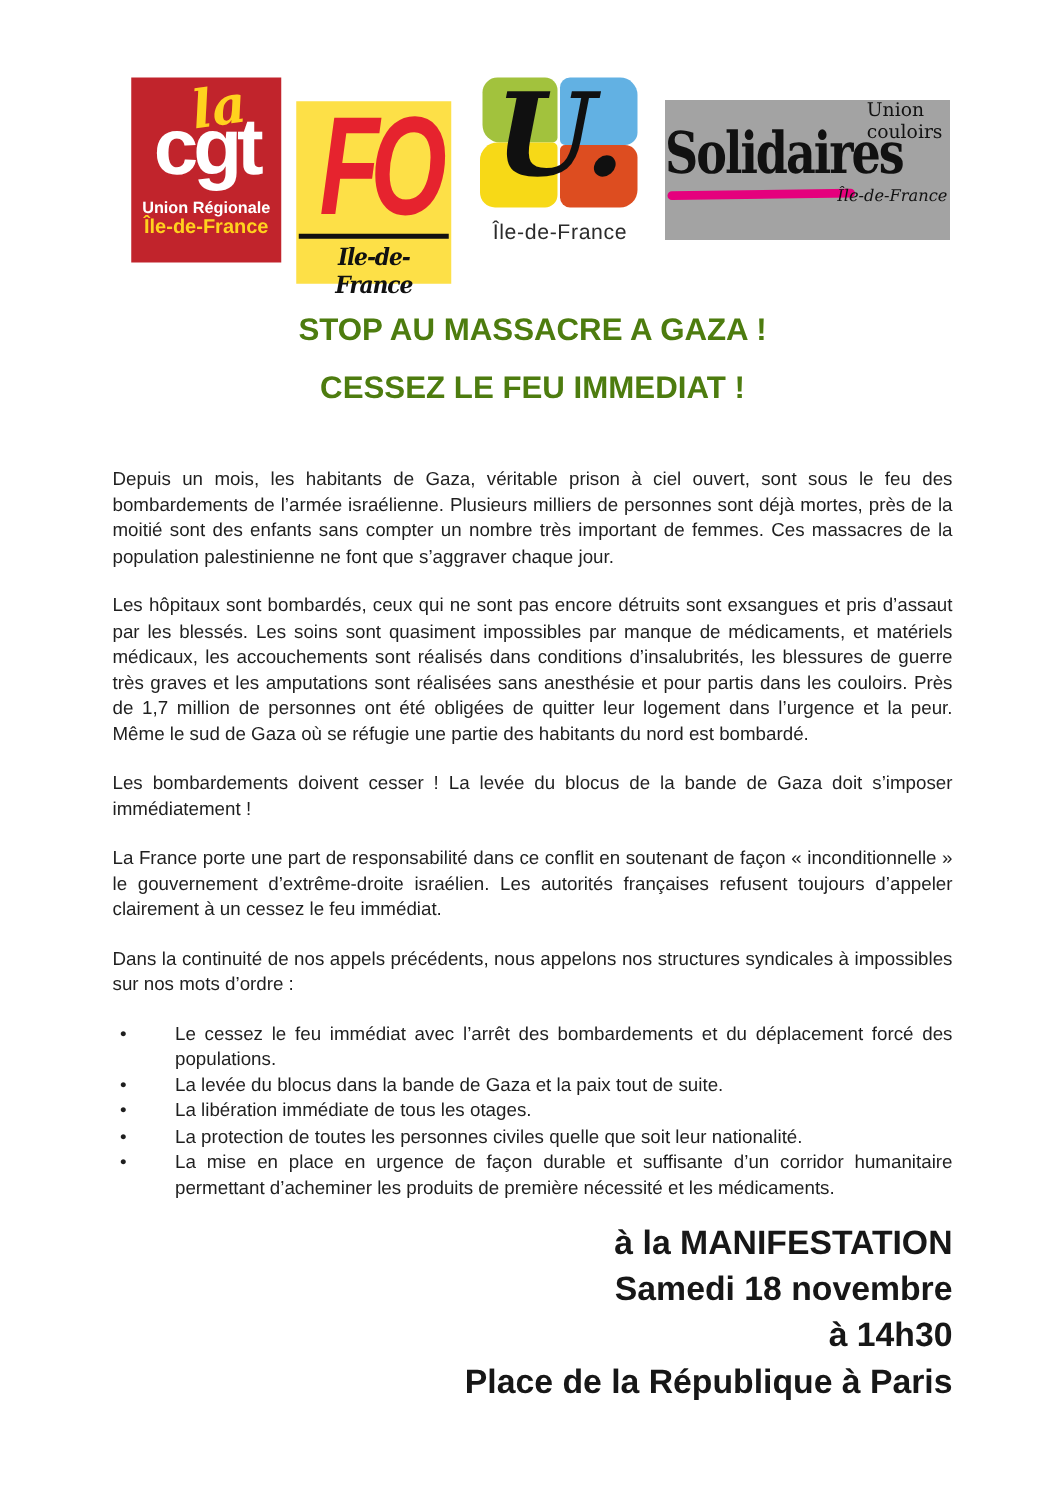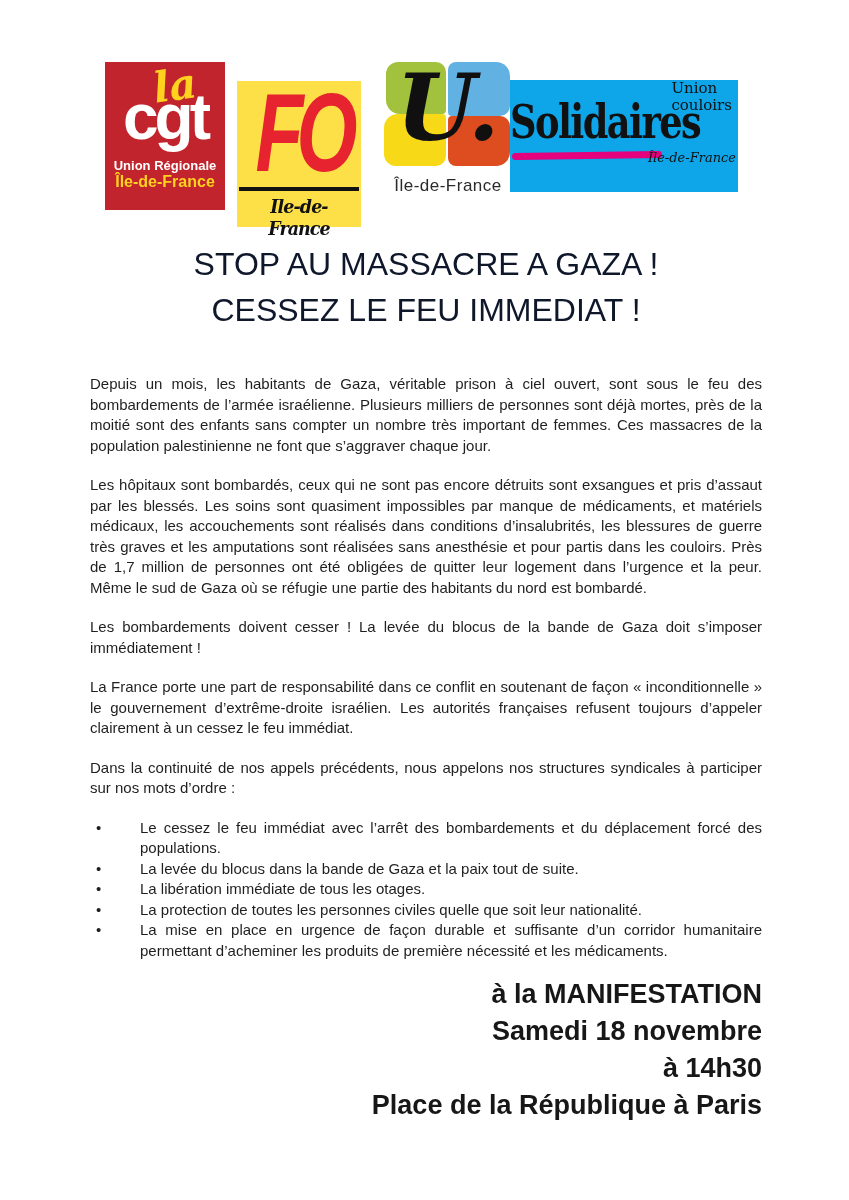--- a/index.html
+++ b/index.html
@@ -73,21 +73,21 @@
     font-family: "DejaVu Serif", serif; font-style: italic;
     font-weight: bold; color: #101010;
     font-size: 92px; line-height: 104px; text-align: center;
   }
   .unsa-region {
     margin-top: 10px; text-align: center;
     color: #2b2b2b; font-size: 17px; letter-spacing: 0.5px;
   }
 
   
-  .logo-solidaires { left: 510px; top: 80px; width: 228px; height: 112px; background: #0ea5e9; }
+  .logo-solidaires { left: 532px; top: 80px; width: 228px; height: 112px; background: #a3a3a3; }
   .sol-org {
     position: absolute; right: 6px; top: 0;
     font-family: "DejaVu Serif", serif; color: #111;
     font-size: 15px; line-height: 17px; text-align: left;
   }
   .sol-name {
     position: absolute; left: 0; top: 18px; width: 228px;
     font-family: "DejaVu Serif", serif; font-weight: bold; color: #111;
     font-size: 46px; line-height: 48px; letter-spacing: -2px; white-space: nowrap;
     transform: scaleX(0.80); transform-origin: 0 50%;
@@ -103,21 +103,21 @@
     color: #111; font-size: 13px;
   }
 
   
   .title-block {
     position: absolute; left: 90px; top: 248px; width: 672px;
     text-align: center;
   }
   .title-line {
     margin: 0 0 14px 0;
-    font-size: 32px; line-height: 32px; font-weight: normal; color: #0f172a;
+    font-size: 25px; line-height: 32px; font-weight: bold; color: #4d7c0f;
   }
 
   
   .body-block {
     position: absolute; left: 90px; top: 374px; width: 672px;
     font-size: 15px; line-height: 20.5px;
   }
   .body-block p {
     margin: 0 0 19px 0;
     text-align: justify;
@@ -187,21 +187,21 @@
   <div class="title-block">
     <h1 class="title-line">STOP AU MASSACRE A GAZA !</h1>
     <h1 class="title-line">CESSEZ LE FEU IMMEDIAT !</h1>
   </div>
 
   <div class="body-block">
     <p>Depuis un mois, les habitants de Gaza, véritable prison à ciel ouvert, sont sous le feu des bombardements de l’armée israélienne. Plusieurs milliers de personnes sont déjà mortes, près de la moitié sont des enfants sans compter un nombre très important de femmes. Ces massacres de la population palestinienne ne font que s’aggraver chaque jour.</p>
     <p>Les hôpitaux sont bombardés, ceux qui ne sont pas encore détruits sont exsangues et pris d’assaut par les blessés. Les soins sont quasiment impossibles par manque de médicaments, et matériels médicaux, les accouchements sont réalisés dans conditions d’insalubrités, les blessures de guerre très graves et les amputations sont réalisées sans anesthésie et pour partis dans les couloirs. Près de 1,7 million de personnes ont été obligées de quitter leur logement dans l’urgence et la peur. Même le sud de Gaza où se réfugie une partie des habitants du nord est bombardé.</p>
     <p>Les bombardements doivent cesser ! La levée du blocus de la bande de Gaza doit s’imposer immédiatement !</p>
     <p>La France porte une part de responsabilité dans ce conflit en soutenant de façon « inconditionnelle » le gouvernement d’extrême-droite israélien. Les autorités françaises refusent toujours d’appeler clairement à un cessez le feu immédiat.</p>
-    <p>Dans la continuité de nos appels précédents, nous appelons nos structures syndicales à participer sur nos mots d’ordre :</p>
+    <p>Dans la continuité de nos appels précédents, nous appelons nos structures syndicales à impossibles sur nos mots d’ordre :</p>
 
     <ul class="demands">
       <li>
         <span class="bullet-glyph">•</span>
         <span>Le cessez le feu immédiat avec l’arrêt des bombardements et du déplacement forcé des populations.</span>
       </li>
       <li>
         <span class="bullet-glyph">•</span>
         <span>La levée du blocus dans la bande de Gaza et la paix tout de suite.</span>
       </li>

